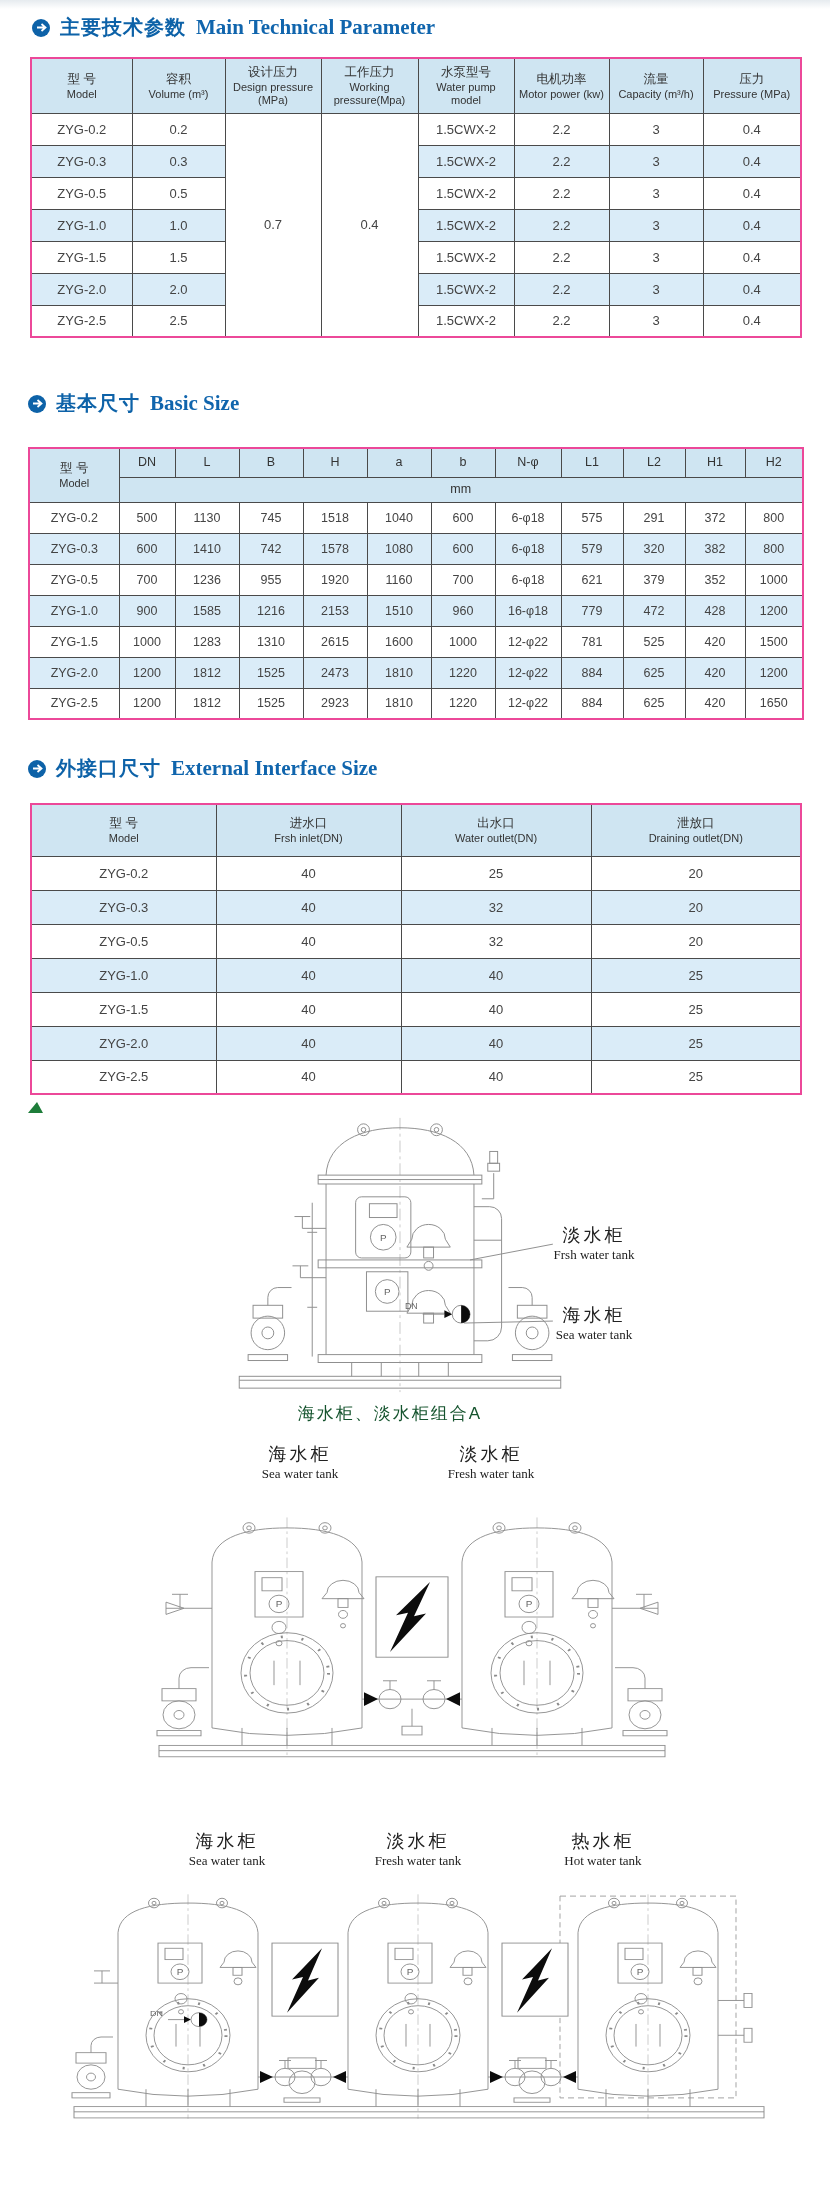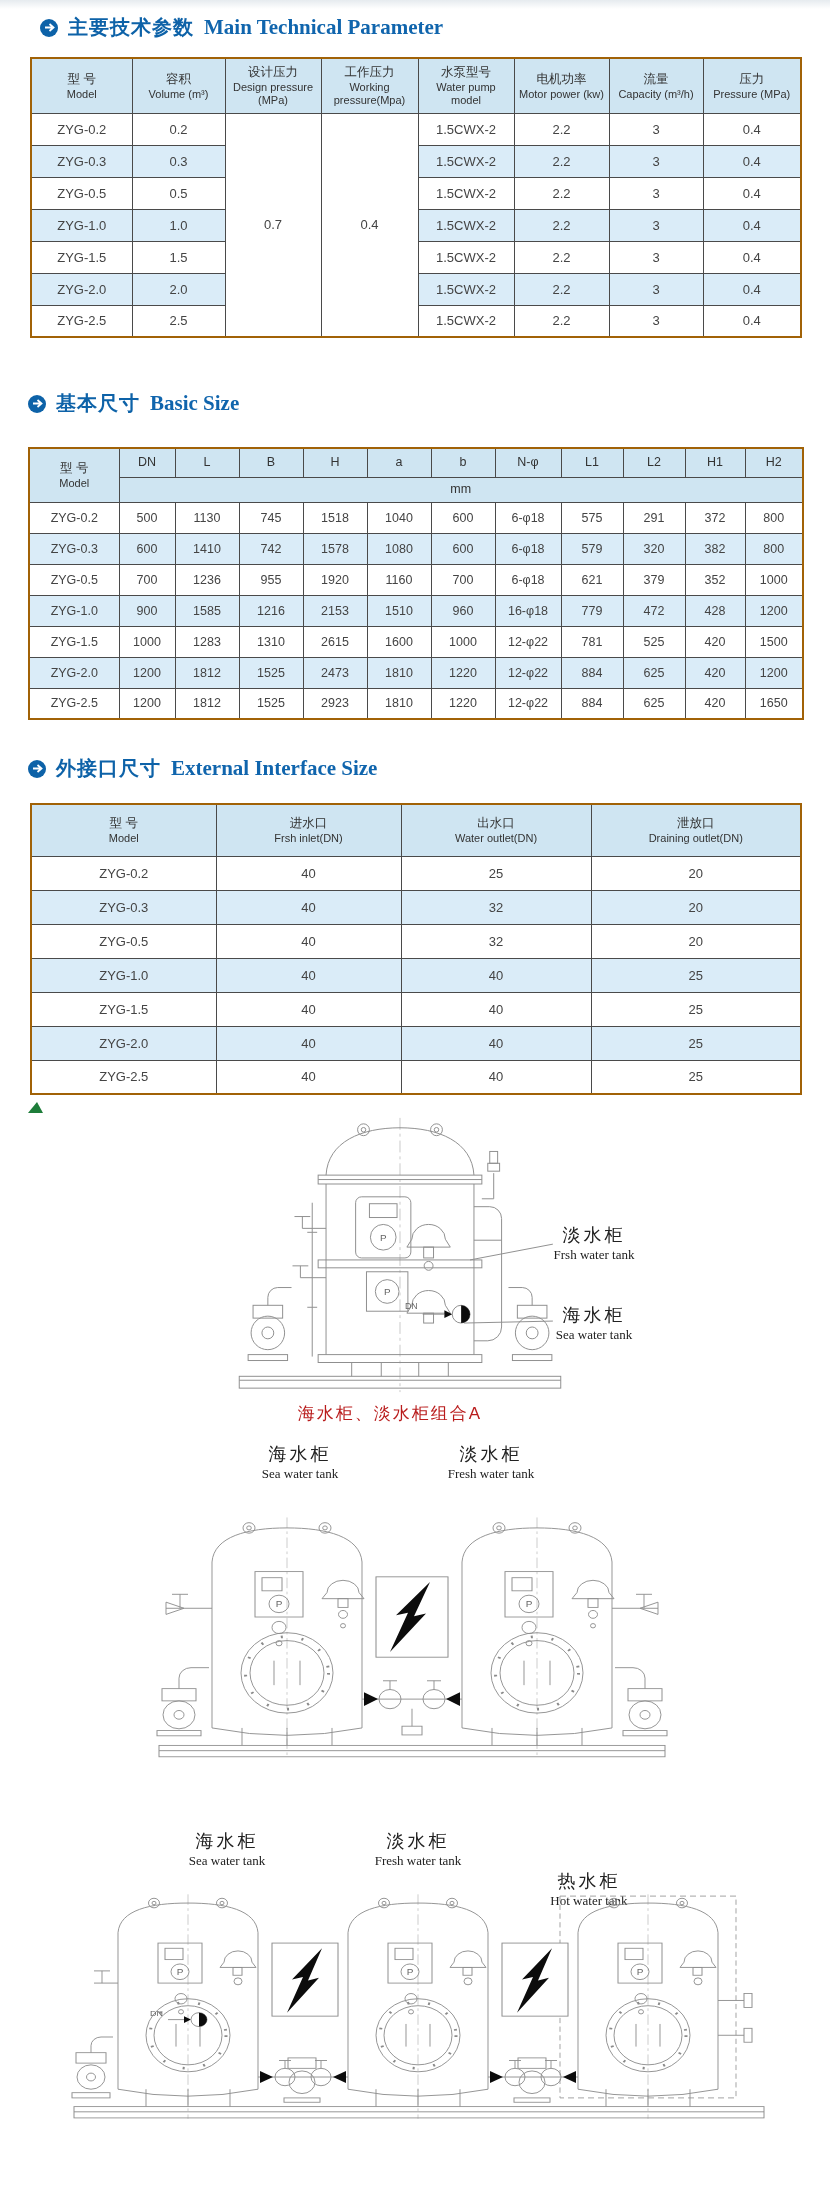--- a/index.html
+++ b/index.html
@@ -10,21 +10,21 @@
   
   .sec{position:absolute;display:flex;align-items:center;gap:10px;}
   .bullet{width:18px;height:18px;border-radius:50%;background:#0d62a8;display:flex;
         align-items:center;justify-content:center;flex:none;}
   .sec .zht{font-weight:bold;font-size:20px;color:#0d62a8;letter-spacing:1px;}
   .sec .ent{font-weight:bold;font-size:21px;color:#1065ad;font-family:"Liberation Serif",serif;}
   
   table{border-collapse:collapse;table-layout:fixed;position:absolute;background:#fff;}
   th,td{border:1px solid #4a4a4a;text-align:center;vertical-align:middle;padding:0 2px;
         overflow:hidden;}
-  table{border:2px solid #a16207;}
+  table{border:2px solid #ec4899;}
   th{background:#cfe5f2;font-weight:normal;}
   th .zh{font-size:12.5px;color:#333;line-height:1.35;}
   th .en{font-size:11px;color:#333;line-height:1.2;}
   td{font-size:13px;color:#444;}
   tr.alt td{background:#daecf8;}
   #t2 td{font-size:12.5px;}
   
   .tri{position:absolute;width:15px;height:11px;background:#1e7d3a;
        clip-path:polygon(0 100%,100% 100%,60% 0);}
   
@@ -35,29 +35,29 @@
   .d .dots{stroke:#8a8a8a;stroke-width:3;stroke-dasharray:2 19;}
   .d .wbox{fill:#ffffff;stroke:#8a8a8a;}
   .d .blk{fill:#0c0c0c;stroke:none;}
   .d .dash{stroke-dasharray:6 4;stroke:#9d9d9d;}
   .d text{stroke:none;fill:#666;font-family:"Liberation Sans",sans-serif;}
   .d .gt{font-size:10px;text-anchor:middle;}
   .d .dnt{font-size:9px;}
   .tanklabel{position:absolute;text-align:center;font-family:"Liberation Serif",serif;color:#222;}
   .tanklabel .zl{font-size:18px;letter-spacing:3px;line-height:1.3;}
   .tanklabel .el{font-size:13px;line-height:1.2;}
-  .cap{position:absolute;font-size:17px;color:#b91c1c;letter-spacing:2px;text-align:center;}
+  .cap{position:absolute;font-size:17px;color:#14532d;letter-spacing:2px;text-align:center;}
   .note{position:absolute;font-size:11.5px;color:#555;letter-spacing:.5px;}
 </style>
 </head>
 <body>
 
 <div class="page">
 
-  <div class="sec" style="left:40px;top:14px;">
+  <div class="sec" style="left:32px;top:14px;">
     <span class="bullet">
       <svg width="11" height="11" viewBox="0 0 11 11">
           <path d="M1 5.5 H8 M5.5 2 L9.5 5.5 L5.5 9" stroke="#fff" stroke-width="1.8" fill="none"></path>
         </svg>
     </span>
     <span class="zht">主要技术参数</span>
     <span class="ent">Main Technical Parameter</span>
   </div>
 
   <table id="t1" style="left:30px;top:57px;width:770px;">
@@ -564,21 +564,21 @@
 
   <div class="dwg" style="left:58px;top:1830px;width:722px;height:296px;">
     <div class="tanklabel" style="left:104px;top:0;width:130px;">
       <div class="zl">海水柜</div>
       <div class="el">Sea water tank</div>
     </div>
     <div class="tanklabel" style="left:295px;top:0;width:130px;">
       <div class="zl">淡水柜</div>
       <div class="el">Fresh water tank</div>
     </div>
-    <div class="tanklabel" style="left:466px;top:0;width:130px;margin-top:40px;">
+    <div class="tanklabel" style="left:480px;top:0;width:130px;">
       <div class="zl">热水柜</div>
       <div class="el">Hot water tank</div>
     </div>
     <svg class="d" style="top:40px;" width="722" height="254" viewBox="0 0 722 292" preserveAspectRatio="none">
       <defs>
         <g id="tc">
           <line class="cl" x1="0" y1="28" x2="0" y2="286"></line>
           <path d="M-70,72 C-68,46 -38,38 0,38 C38,38 68,46 70,72"></path>
           <circle cx="-34" cy="38" r="5.5"></circle>
             <circle cx="-34" cy="38" r="2"></circle>

